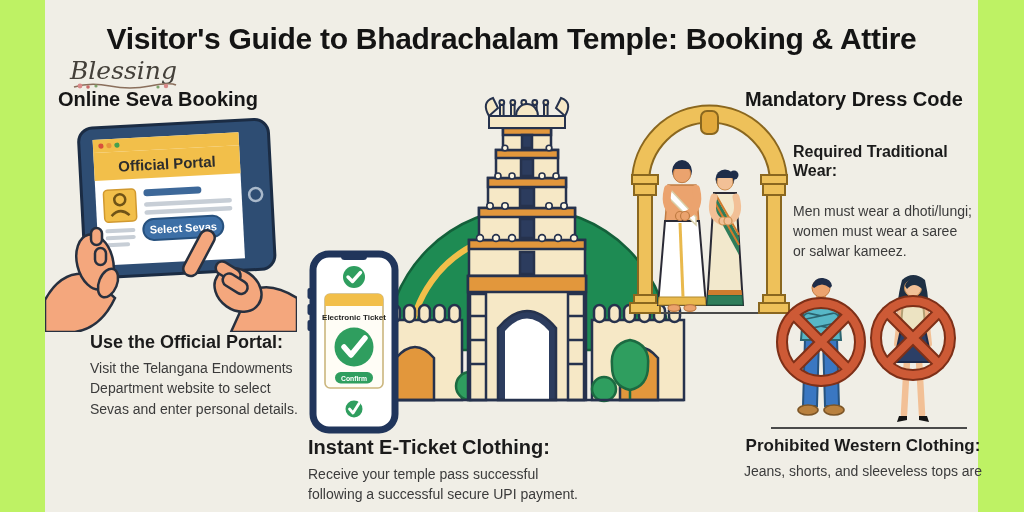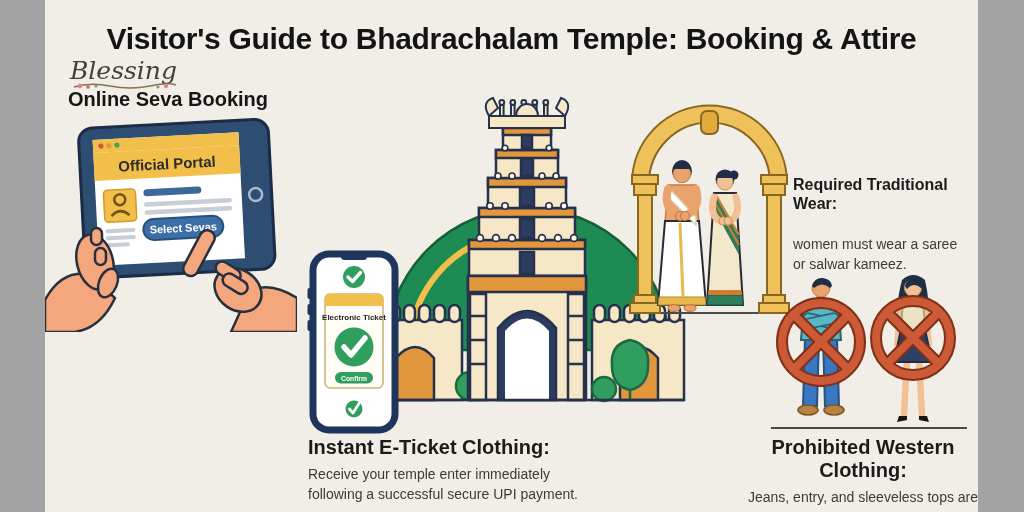--- a/index.html
+++ b/index.html
@@ -1,17 +1,17 @@
 <!DOCTYPE html>
 <html><head>
 <meta charset="utf-8">
 <style>
   html,body{margin:0;padding:0;}
   body{background:#fbfbf9;font-family:"Liberation Sans",sans-serif;}
-  #canvas{position:relative;width:1024px;height:512px;overflow:hidden;background:#a3a3a3;}
+  #canvas{position:relative;width:1024px;height:512px;overflow:hidden;background:#bef264;}
   #content{position:absolute;left:45px;top:0;width:933px;height:512px;background:#f0eee6;}
   .abs{position:absolute;}
   .title{left:0;top:22px;width:933px;text-align:center;font-size:30px;font-weight:bold;
          color:#141414;letter-spacing:-0.3px;}
   .logo{left:25px;top:56px;font-family:"DejaVu Serif",serif;font-style:italic;
         font-size:25px;font-weight:normal;color:#44403a;}
   .logo .flourish{display:block;margin-top:-4px;}
   .section-h{font-size:20px;font-weight:bold;color:#161616;}
   .sub-h{font-size:18px;font-weight:bold;color:#1b1b1b;margin-bottom:5px;}
   .sub-h.big{font-size:20px;}
@@ -33,21 +33,21 @@
     <svg class="flourish" width="110" height="10" viewBox="0 0 110 10">
       <path d="M4,6 Q20,1 40,5 T80,5 T106,4" stroke="#8a6f5c" stroke-width="1.6" fill="none"></path>
       <circle cx="10" cy="5" r="2.4" fill="#d98a8a"></circle>
       <circle cx="18" cy="6" r="1.8" fill="#c96a6a"></circle>
       <circle cx="96" cy="5" r="2.2" fill="#d98a8a"></circle>
       <circle cx="26" cy="5" r="1.6" fill="#7ea36b"></circle>
       <circle cx="88" cy="6" r="1.6" fill="#7ea36b"></circle>
     </svg>
   </div>
 
-  <div class="abs section-h" style="left:23px;top:88px;">Online Seva Booking</div>
+  <div class="abs section-h" style="left:13px;top:88px;">Online Seva Booking</div>
 
   <svg class="abs" style="left:0;top:112px;" width="252" height="220" viewBox="0 0 252 220">
     <g transform="rotate(-3 126 110)">
       <rect x="38" y="12" width="190" height="150" rx="14" fill="#2e4d73" stroke="#1b2c44" stroke-width="3"></rect>
       <rect x="52" y="24" width="146" height="126" fill="#ffffff"></rect>
       <rect x="52" y="24" width="146" height="13" fill="#f2bf4a"></rect>
       <circle cx="60" cy="30.5" r="2.6" fill="#d9503c"></circle>
       <circle cx="68" cy="30.5" r="2.6" fill="#e6953b"></circle>
       <circle cx="76" cy="30.5" r="2.6" fill="#44a04f"></circle>
       <rect x="52" y="37" width="146" height="28" fill="#f2bf4a"></rect>
@@ -78,20 +78,26 @@
 
     <g stroke="#27303f" stroke-width="2.5" fill="#f4a77d">
       <path d="M186,220 L252,220 L252,186 Q224,168 204,180 Z"></path>
       <ellipse cx="193" cy="178" rx="25" ry="20" transform="rotate(35 193 178)"></ellipse>
       <rect x="170" y="153" width="27" height="13" rx="6.5" transform="rotate(32 183 159)"></rect>
       <rect x="177" y="165" width="27" height="13" rx="6.5" transform="rotate(32 190 171)"></rect>
       <rect x="155" y="118" width="15" height="50" rx="7.5" transform="rotate(28 162 125)"></rect>
     </g>
   </svg>
 
+  <div class="abs" style="left:45px;top:332px;width:260px;">
+    <div class="sub-h">Use the Official Portal:</div>
+    <div class="body-line">Visit the Telangana Endowments</div>
+    <div class="body-line">Department website to select</div>
+    <div class="body-line">Sevas and enter personal details.</div>
+  </div>
 
   <svg class="abs" style="left:323px;top:88px;" width="318" height="322" viewBox="0 0 318 322">
 
     <path d="M18,262 A142,142 0 0 1 302,262 Z" fill="#1e8b53" stroke="#14603a" stroke-width="2.5"></path>
     <path d="M42,252 A118,118 0 0 1 112,154" stroke="#f2bf4a" stroke-width="6" fill="none"></path>
 
     <g stroke="#26324d" stroke-width="2.5">
       <rect x="2" y="232" width="92" height="80" fill="#f6e8c6"></rect>
       <rect x="6" y="217" width="11" height="17" rx="5.5" fill="#f6e8c6"></rect>
       <rect x="21" y="217" width="11" height="17" rx="5.5" fill="#f6e8c6"></rect>
@@ -207,24 +213,25 @@
     <rect x="32" y="122" width="38" height="11.5" rx="5.7" fill="#2f9e5f"></rect>
     <text x="51" y="130.5" font-size="6.8" font-weight="bold" fill="#ffffff" text-anchor="middle">Confirm</text>
     <g>
       <circle cx="51" cy="159" r="8.5" fill="#2f9e5f"></circle>
       <polyline points="46.5,159 50,163 56,153.5" stroke="#ffffff" stroke-width="2.8" fill="none" stroke-linecap="round" stroke-linejoin="round"></polyline>
     </g>
   </svg>
 
   <div class="abs" style="left:263px;top:436px;width:300px;">
     <div class="sub-h big">Instant E-Ticket Clothing:</div>
-    <div class="body-line">Receive your temple enter immediately</div>
+    <div class="body-line">Receive your temple pass successful</div>
     <div class="body-line">following a successful secure UPI payment.</div>
   </div>
 
+  <div class="abs section-h" style="left:700px;top:88px;">Mandatory Dress Code</div>
 
   <svg class="abs" style="left:577px;top:103px;" width="175" height="218" viewBox="0 0 175 218">
     <line x1="12" y1="210" x2="163" y2="210" stroke="#4a4a4a" stroke-width="2"></line>
 
     <g stroke="#8a671f" stroke-width="2">
       <path d="M10,80 A77.5,77.5 0 0 1 165,80 L148,80 A60,60 0 0 0 27,80 Z" fill="#eec15a"></path>
       <rect x="79" y="8" width="17" height="23" rx="6" fill="#e2a93c"></rect>
       <rect x="16" y="92" width="14" height="100" fill="#eec15a"></rect>
       <rect x="12" y="80" width="22" height="12" fill="#eec15a"></rect>
       <rect x="10" y="72" width="26" height="9" fill="#eec15a"></rect>
@@ -265,22 +272,23 @@
       <circle cx="101" cy="118" r="4" fill="#f2c096" stroke="#cd9254" stroke-width="1.2"></circle>
       <circle cx="106" cy="118" r="4" fill="#f2c096" stroke="#cd9254" stroke-width="1.2"></circle>
       <circle cx="112" cy="72" r="4.5" fill="#1f2d49"></circle>
       <circle cx="103" cy="76" r="9.5" fill="#1f2d49"></circle>
       <circle cx="103" cy="79" r="8" fill="#f2c096" stroke="#cd9254" stroke-width="1"></circle>
       <path d="M95,75 a8.5,8.5 0 0 1 16,0" fill="#1f2d49"></path>
     </g>
   </svg>
 
   <div class="abs" style="left:748px;top:143px;width:190px;">
-    <div class="sub-h small" style="margin-bottom:0;margin-top:33px;">Required Traditional</div>
+    <div class="sub-h small" style="margin-bottom:0;">Required Traditional</div>
     <div class="sub-h small">Wear:</div>
+    <div class="body-line">Men must wear a dhoti/lungi;</div>
     <div class="body-line">women must wear a saree</div>
     <div class="body-line">or salwar kameez.</div>
   </div>
 
   <svg class="abs" style="left:718px;top:264px;" width="210" height="172" viewBox="0 0 210 172">
     <line x1="8" y1="164" x2="204" y2="164" stroke="#4a4a4a" stroke-width="2"></line>
 
     <g>
       <path d="M42,74 L56,74 L54,142 L40,142 Z" fill="#3a77c2" stroke="#27537f" stroke-width="2"></path>
       <path d="M60,74 L74,74 L76,142 L62,142 Z" fill="#3a77c2" stroke="#27537f" stroke-width="2"></path>
@@ -319,18 +327,18 @@
     </g>
     <g fill="none" stroke-linecap="round">
       <circle cx="150" cy="74" r="37" stroke="#7e3018" stroke-width="12"></circle>
       <path d="M124,48 L176,100 M176,48 L124,100" stroke="#7e3018" stroke-width="12"></path>
       <circle cx="150" cy="74" r="37" stroke="#cd5a36" stroke-width="8"></circle>
       <path d="M124,48 L176,100 M176,48 L124,100" stroke="#cd5a36" stroke-width="8"></path>
     </g>
   </svg>
 
   <div class="abs center-text" style="left:683px;top:436px;width:270px;">
-    <div class="sub-h" style="font-size:20px;">Prohibited Western Clothing:</div>
-    <div class="body-line">Jeans, entry, and sleeveless tops are</div>
+    <div class="sub-h" style="font-size:17px;">Prohibited Western Clothing:</div>
+    <div class="body-line">Jeans, shorts, and sleeveless tops are</div>
   </div>
 
 </div>
 </div>
 
 </body></html>

